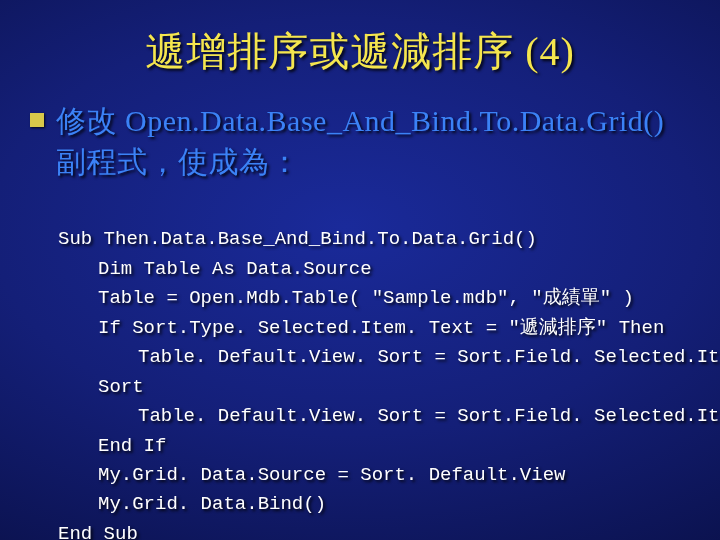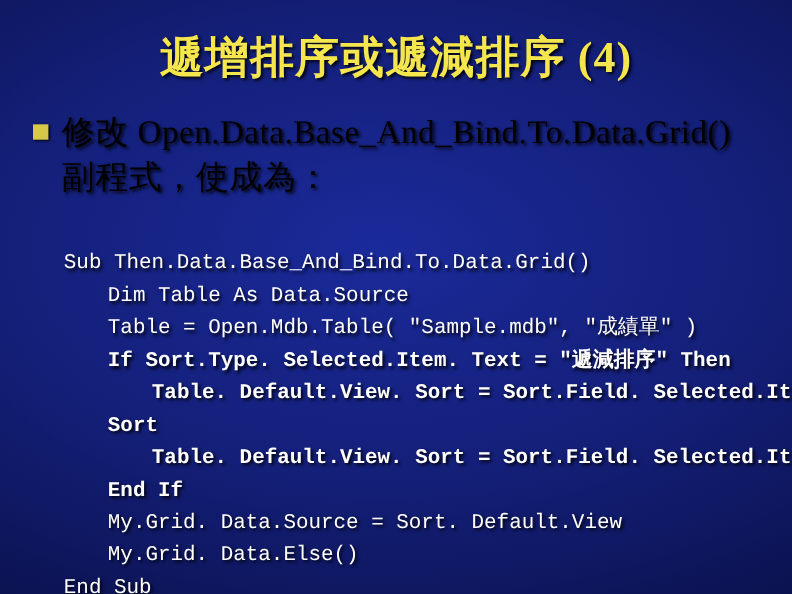--- a/index.html
+++ b/index.html
@@ -7,21 +7,21 @@
   body {
     background: radial-gradient(ellipse 140% 110% at 48% 42%, #1a2a9a 0%, #141f78 35%, #0b124f 65%, #030522 100%);
     font-family: "Microsoft JhengHei", "PMingLiU", "SimSun", sans-serif;
     color: #fff;
     padding: 24px 30px 20px 30px;
     text-shadow: 2px 2px 3px rgba(0,0,0,0.9);
   }
   .title {
     text-align: center;
     font-size: 40px;
-    font-weight: 700;
+    font-weight: 400;
     color: #f5e64e;
     letter-spacing: 1px;
     margin-bottom: 22px;
     font-family: "DFKai-SB", "KaiTi", "Microsoft JhengHei", serif;
   }
   .lead {
     display: flex;
     align-items: flex-start;
     gap: 12px;
     margin-bottom: 14px;
@@ -30,35 +30,35 @@
     width: 14px;
     height: 14px;
     background: #d8c84a;
     margin-top: 12px;
     flex-shrink: 0;
     box-shadow: 1px 1px 2px rgba(0,0,0,0.8);
   }
   .lead-text {
     font-size: 30px;
     line-height: 1.35;
-    color: #000000;
+    color: #3b82f6;
     font-family: "DFKai-SB", "KaiTi", "Microsoft JhengHei", serif;
     letter-spacing: 0.5px;
   }
   .code {
     font-family: "MingLiU", "SimSun", "Courier New", monospace;
     font-size: 19px;
     line-height: 1.55;
     color: #fff;
     white-space: pre;
     padding-left: 28px;
   }
   .code .ind1 { padding-left: 40px; display: inline-block; }
   .code .ind2 { padding-left: 80px; display: inline-block; }
-  .bold { font-weight: 700; }
+  .bold { font-weight: 400; }
 </style>
 </head>
 <body>
 
 <div class="title">遞增排序或遞減排序 (4)</div>
 
 <div class="lead">
   <div class="bullet"></div>
   <div class="lead-text">修改 Open.Data.Base_And_Bind.To.Data.Grid() 副程式，使成為：</div>
 </div>
@@ -66,15 +66,15 @@
 <div class="code">
 <span>Sub Then.Data.Base_And_Bind.To.Data.Grid()</span>
 <span class="ind1">Dim Table As Data.Source</span>
 <span class="ind1">Table = Open.Mdb.Table( "Sample.mdb", "成績單" )</span>
 <span class="ind1 bold">If Sort.Type. Selected.Item. Text = "遞減排序" Then</span>
 <span class="ind2 bold">Table. Default.View. Sort = Sort.Field. Selected.Item. Text &amp; " Desc"</span>
 <span class="ind1 bold">Sort</span>
 <span class="ind2 bold">Table. Default.View. Sort = Sort.Field. Selected.Item. Text</span>
 <span class="ind1 bold">End If</span>
 <span class="ind1">My.Grid. Data.Source = Sort. Default.View</span>
-<span class="ind1">My.Grid. Data.Else()</span>
+<span class="ind1">My.Grid. Data.Bind()</span>
 <span>End Sub</span>
 </div>
 
 </body></html>

